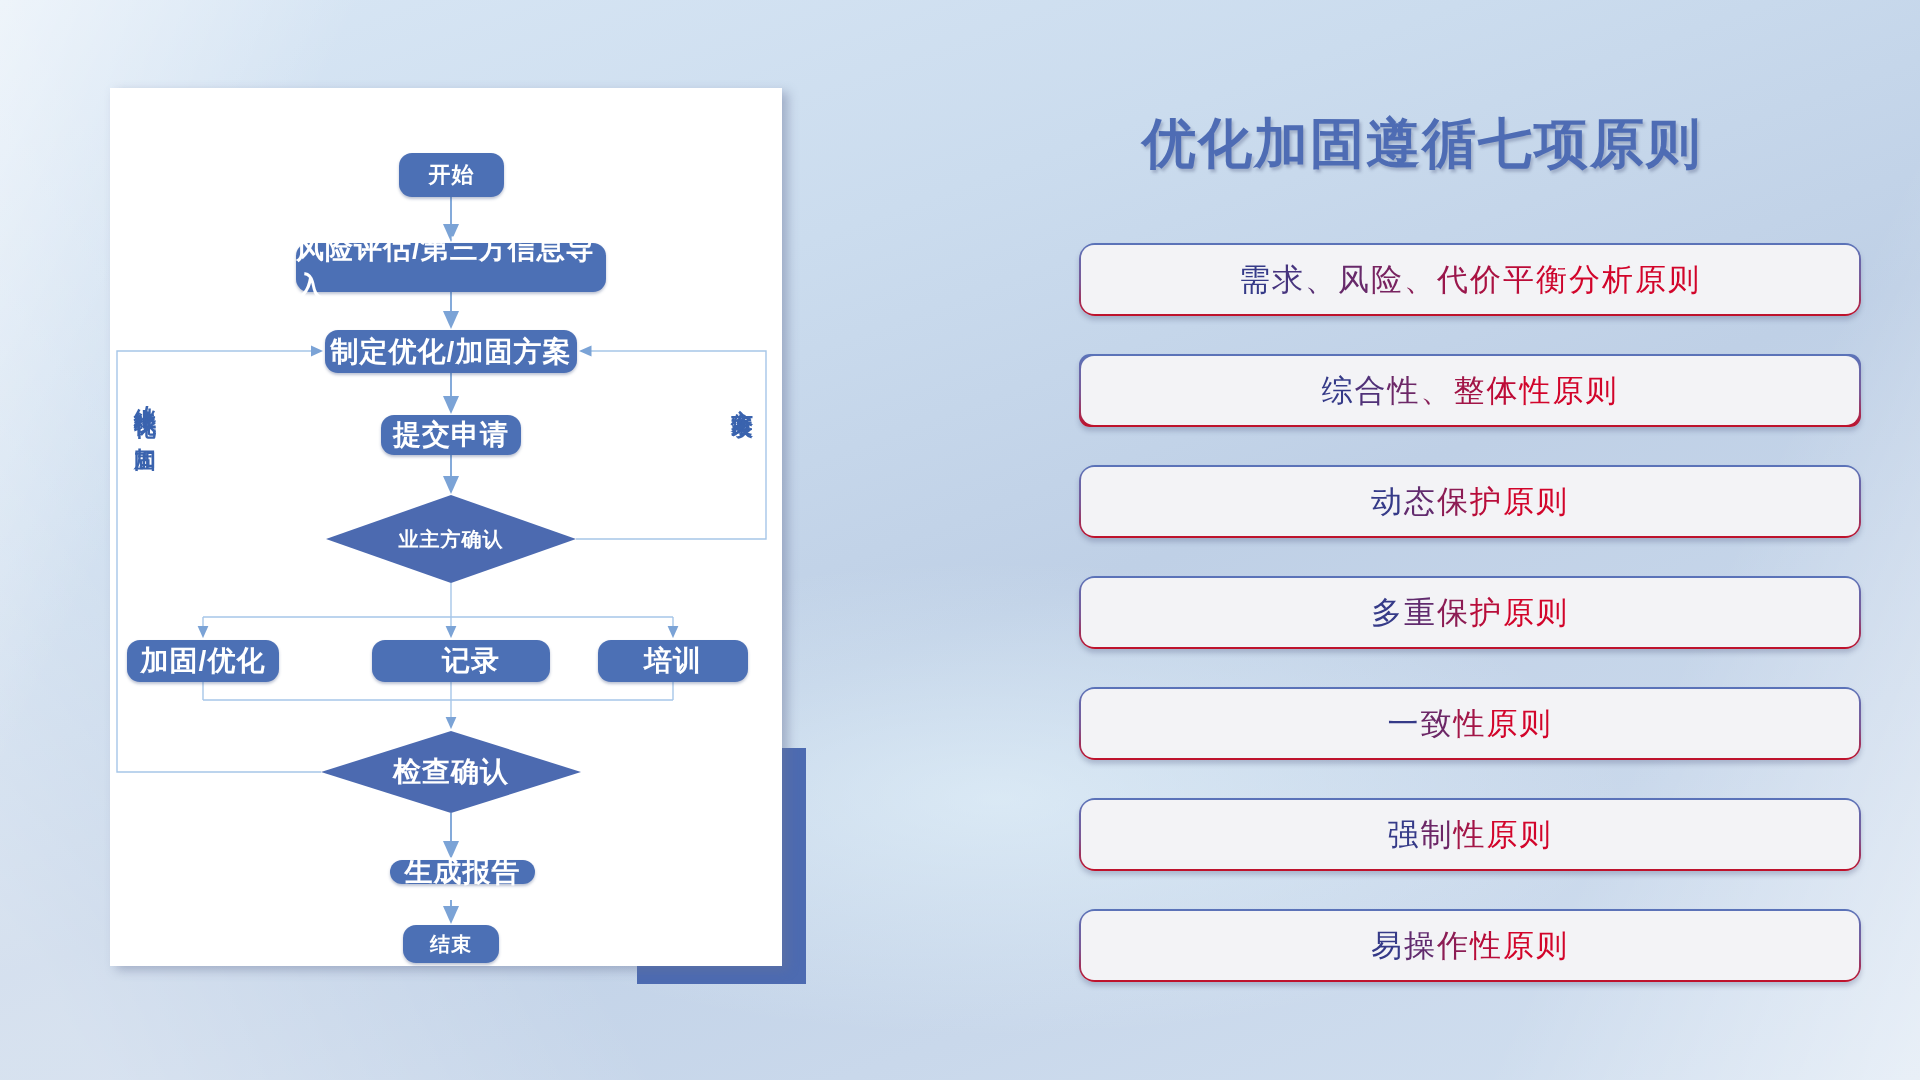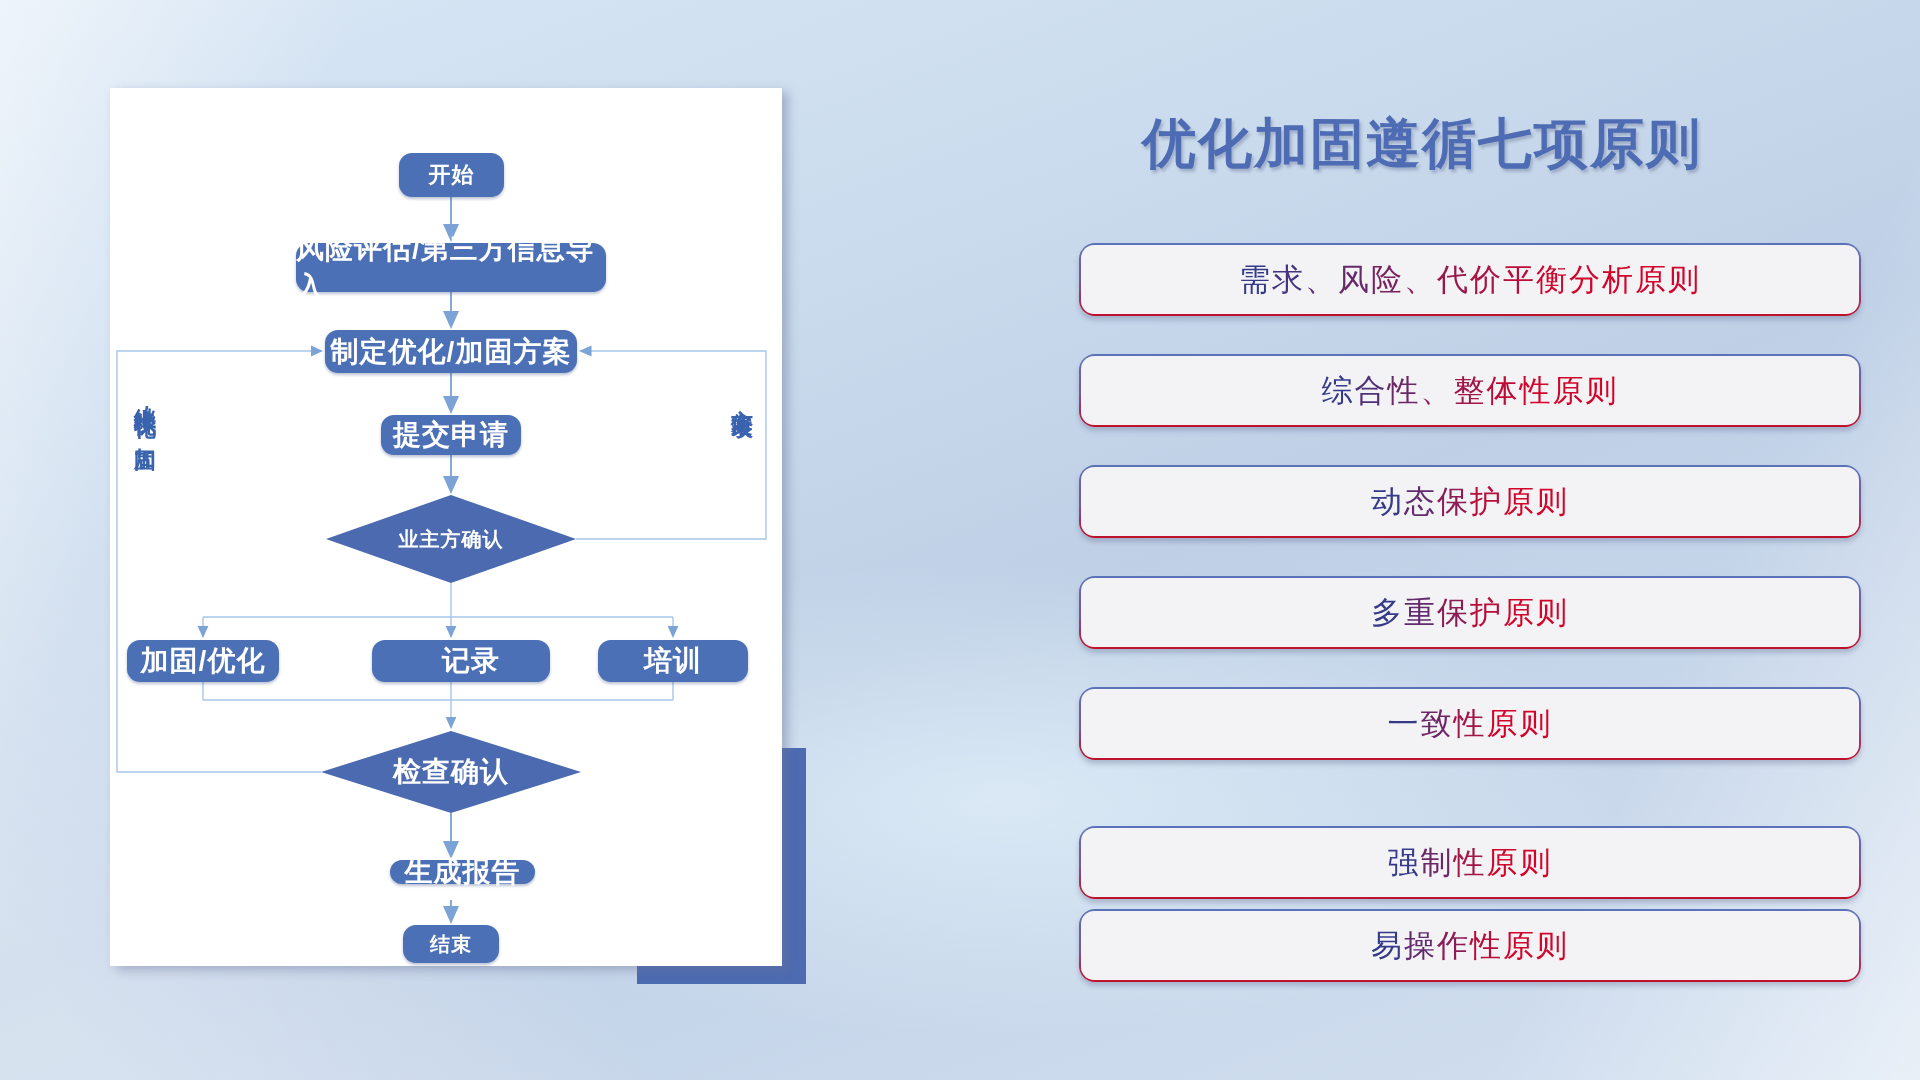--- a/index.html
+++ b/index.html
@@ -123,41 +123,41 @@
   </div>
 
   <div class="right-panel">
     <h1 class="title">优化加固遵循七项原则</h1>
 
     <div class="principle" style="top:243px;">
       <div class="principle-inner">
         <span class="grad"><span style="color: rgb(53, 58, 136);">需</span><span style="color: rgb(70, 52, 126);">求</span><span style="color: rgb(87, 46, 116);">、</span><span style="color: rgb(103, 41, 106);">风</span><span style="color: rgb(120, 35, 96);">险</span><span style="color: rgb(137, 29, 86);">、</span><span style="color: rgb(154, 23, 76);">代</span><span style="color: rgb(170, 18, 66);">价</span><span style="color: rgb(187, 12, 56);">平</span><span style="color: rgb(204, 6, 46);">衡</span><span style="color: rgb(210, 4, 42);">分</span><span style="color: rgb(210, 4, 42);">析</span><span style="color: rgb(210, 4, 42);">原</span><span style="color: rgb(210, 4, 42);">则</span></span>
       </div>
     </div>
-    <div class="principle" style="top:354px;">
+    <div class="principle" style="top:354px;border-radius:11px;">
       <div class="principle-inner">
         <span class="grad"><span style="color: rgb(53, 58, 136);">综</span><span style="color: rgb(80, 49, 120);">合</span><span style="color: rgb(108, 39, 103);">性</span><span style="color: rgb(135, 30, 87);">、</span><span style="color: rgb(162, 21, 71);">整</span><span style="color: rgb(189, 11, 54);">体</span><span style="color: rgb(210, 4, 42);">性</span><span style="color: rgb(210, 4, 42);">原</span><span style="color: rgb(210, 4, 42);">则</span></span>
       </div>
     </div>
     <div class="principle" style="top:465px;">
       <div class="principle-inner">
         <span class="grad"><span style="color: rgb(53, 58, 136);">动</span><span style="color: rgb(97, 43, 110);">态</span><span style="color: rgb(140, 28, 84);">保</span><span style="color: rgb(184, 13, 58);">护</span><span style="color: rgb(210, 4, 42);">原</span><span style="color: rgb(210, 4, 42);">则</span></span>
       </div>
     </div>
     <div class="principle" style="top:576px;font-family:Liberation Serif, serif;">
       <div class="principle-inner">
         <span class="grad"><span style="color: rgb(53, 58, 136);">多</span><span style="color: rgb(97, 43, 110);">重</span><span style="color: rgb(140, 28, 84);">保</span><span style="color: rgb(184, 13, 58);">护</span><span style="color: rgb(210, 4, 42);">原</span><span style="color: rgb(210, 4, 42);">则</span></span>
       </div>
     </div>
     <div class="principle" style="top:687px;">
       <div class="principle-inner">
         <span class="grad"><span style="color: rgb(53, 58, 136);">一</span><span style="color: rgb(108, 39, 103);">致</span><span style="color: rgb(162, 21, 71);">性</span><span style="color: rgb(210, 4, 42);">原</span><span style="color: rgb(210, 4, 42);">则</span></span>
       </div>
     </div>
-    <div class="principle" style="top:826px;">
+    <div class="principle" style="top:798px;">
       <div class="principle-inner">
         <span class="grad"><span style="color: rgb(53, 58, 136);">强</span><span style="color: rgb(108, 39, 103);">制</span><span style="color: rgb(162, 21, 71);">性</span><span style="color: rgb(210, 4, 42);">原</span><span style="color: rgb(210, 4, 42);">则</span></span>
       </div>
     </div>
     <div class="principle" style="top:909px;">
       <div class="principle-inner">
         <span class="grad"><span style="color: rgb(53, 58, 136);">易</span><span style="color: rgb(97, 43, 110);">操</span><span style="color: rgb(140, 28, 84);">作</span><span style="color: rgb(184, 13, 58);">性</span><span style="color: rgb(210, 4, 42);">原</span><span style="color: rgb(210, 4, 42);">则</span></span>
       </div>
     </div>
   </div>

